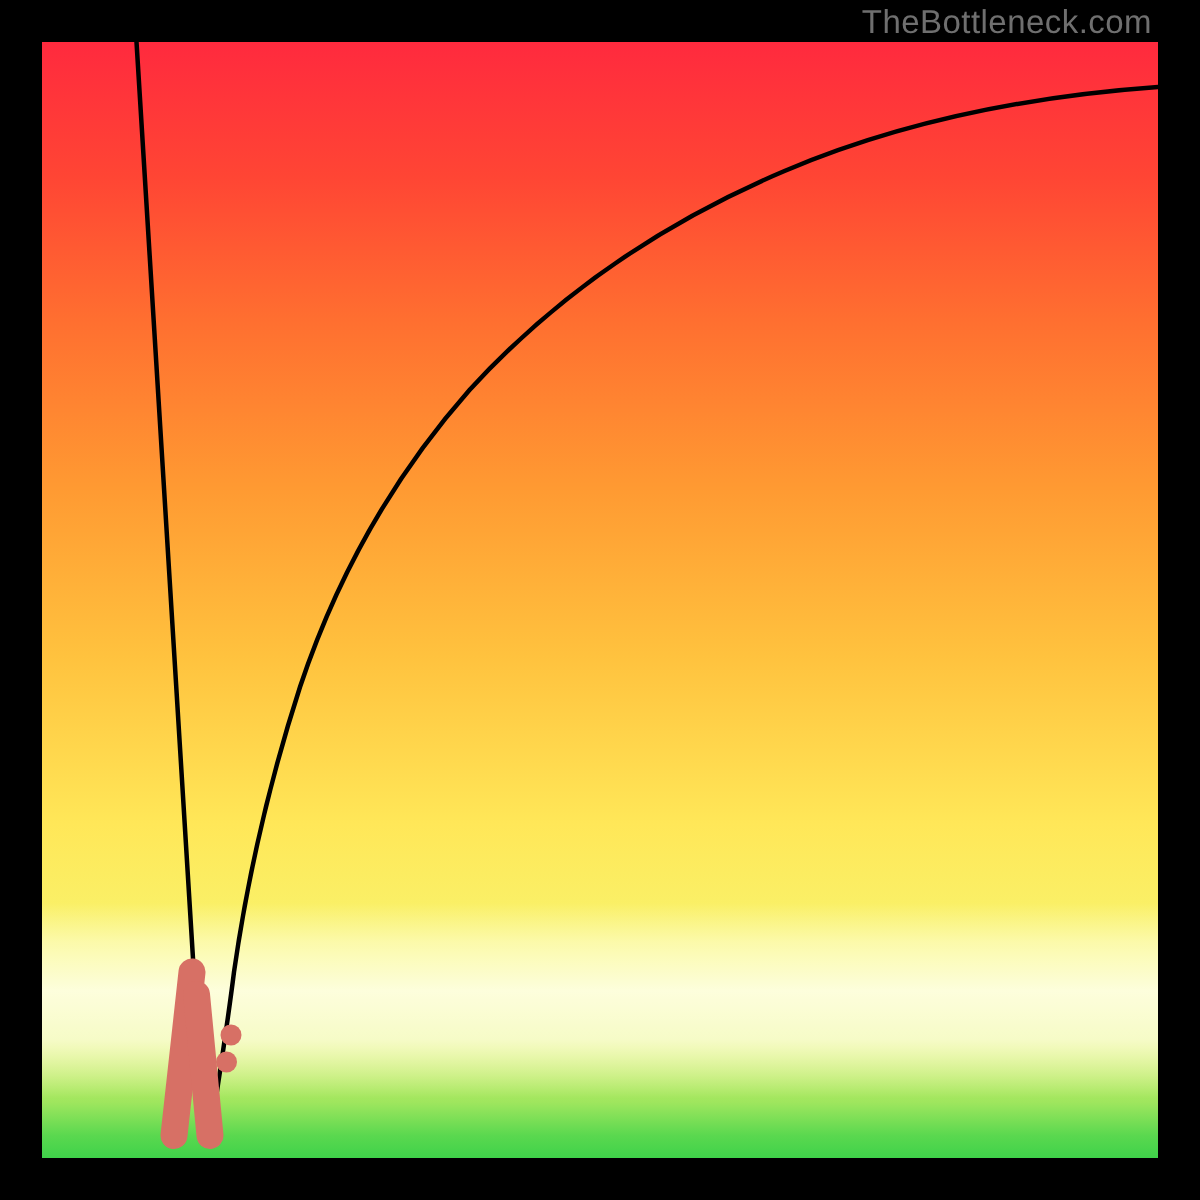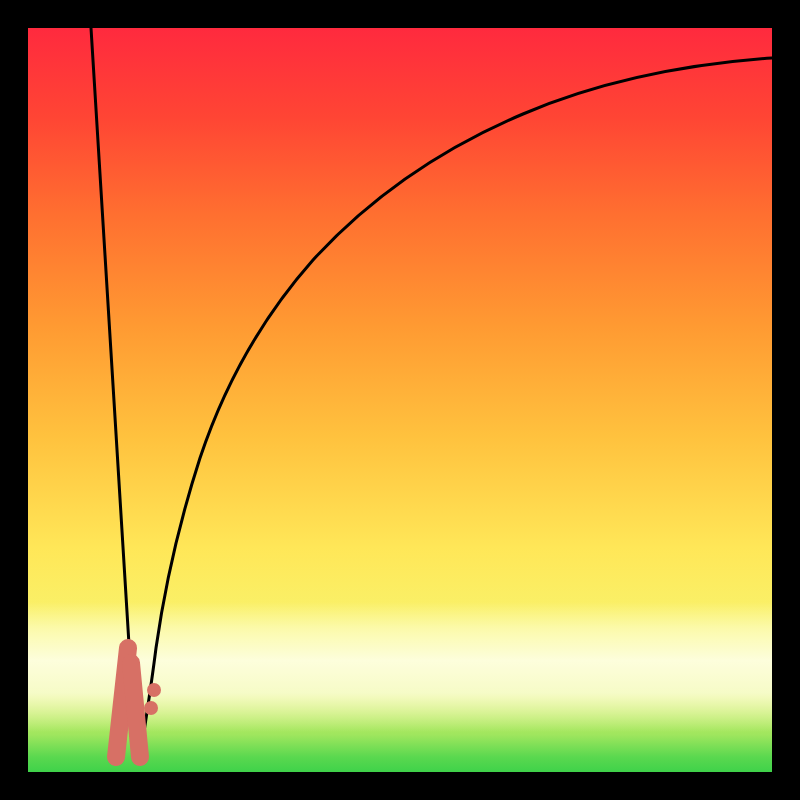--- a/index.html
+++ b/index.html
@@ -93,13 +93,14 @@
 
         <path d="M 88 729 L 100 620" stroke="#d77065" stroke-width="18" fill="none" stroke-linecap="round"></path>
         <path d="M 112 729 L 103 635" stroke="#d77065" stroke-width="18" fill="none" stroke-linecap="round"></path>
 
         <circle cx="126" cy="662" r="7" fill="#d77065"></circle>
         <circle cx="123" cy="680" r="7" fill="#d77065"></circle>
       </g>
     </svg>
   </div>
 
+  <div class="watermark">TheBottleneck.com</div>
 </div>
 
 </body></html>

